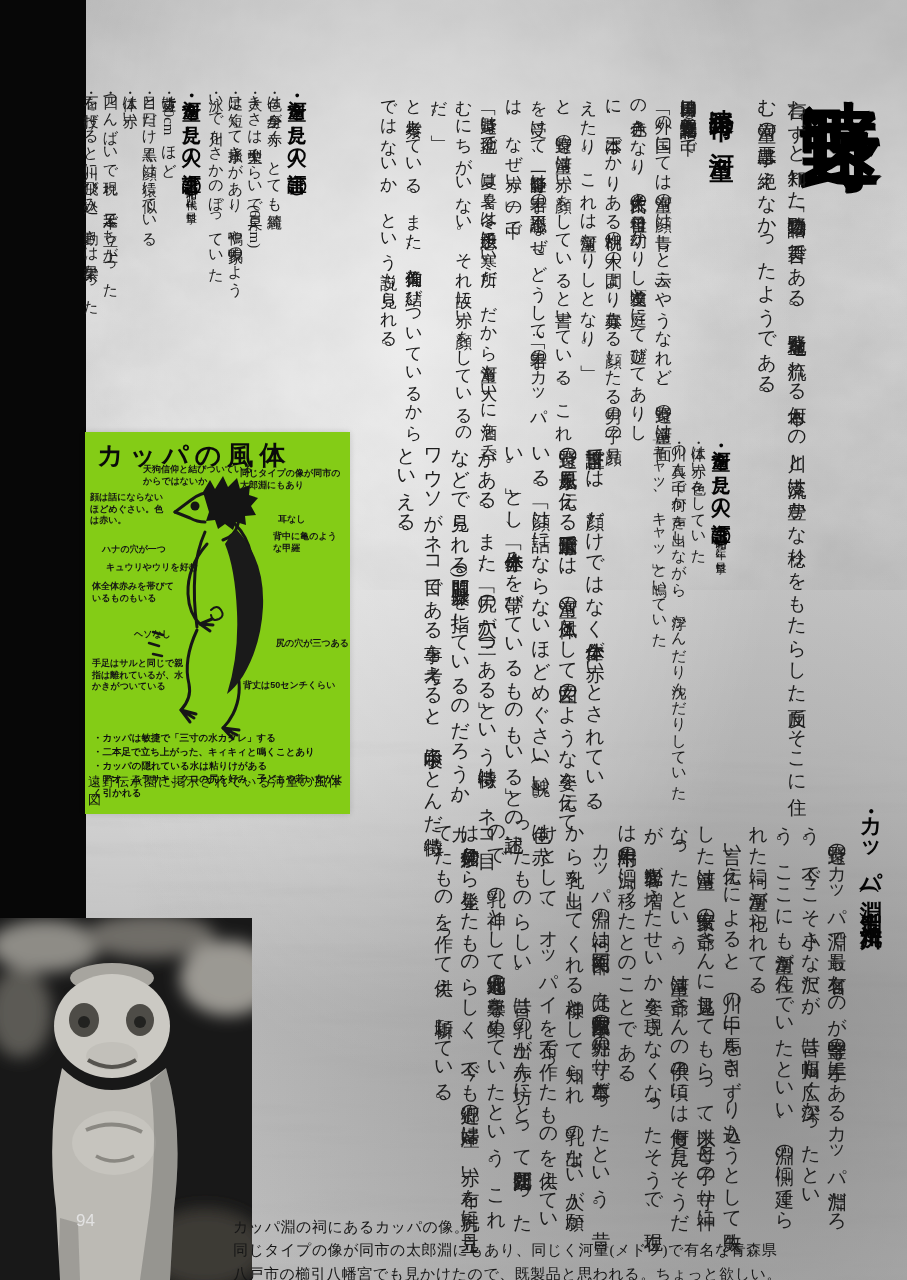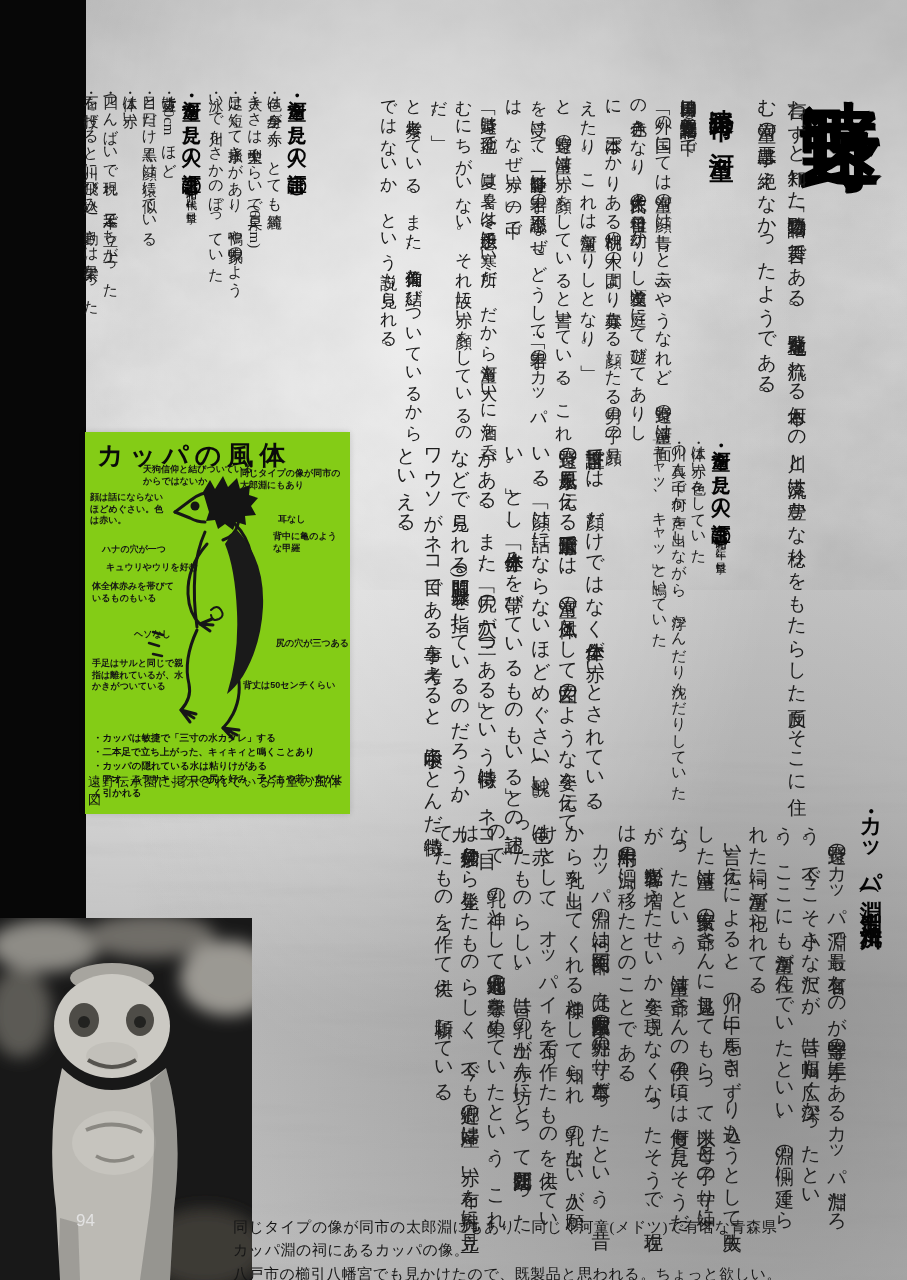--- a/index.html
+++ b/index.html
@@ -182,18 +182,18 @@
       <path d="M86,212 Q114,200 142,214" stroke="#8a8882" stroke-width="4" fill="none"></path>
       <path d="M96,238 Q114,248 134,238" stroke="#8a8882" stroke-width="3.5" fill="none"></path>
       <path d="M166,150 Q184,210 174,290 L170,362 L140,362 L150,290 Q158,215 150,165 Z" fill="rgba(20,20,20,0.22)"></path>
       <path d="M60,300 L58,362 L80,362 L78,305 Z" fill="rgba(20,20,20,0.18)"></path>
     </svg>
   </div>
 
   <div class="pagenum">94</div>
 
   <div class="photo-cap">
+    <div>カッパ淵の祠にあるカッパの像。</div>
     <div>同じタイプの像が同市の太郎淵にもあり、同じく河童(メドツ)で有名な青森県</div>
-    <div>カッパ淵の祠にあるカッパの像。</div>
     <div>八戸市の櫛引八幡宮でも見かけたので、既製品と思われる。ちょっと欲しい。</div>
   </div>
 
 </div>
 
 </body></html>

